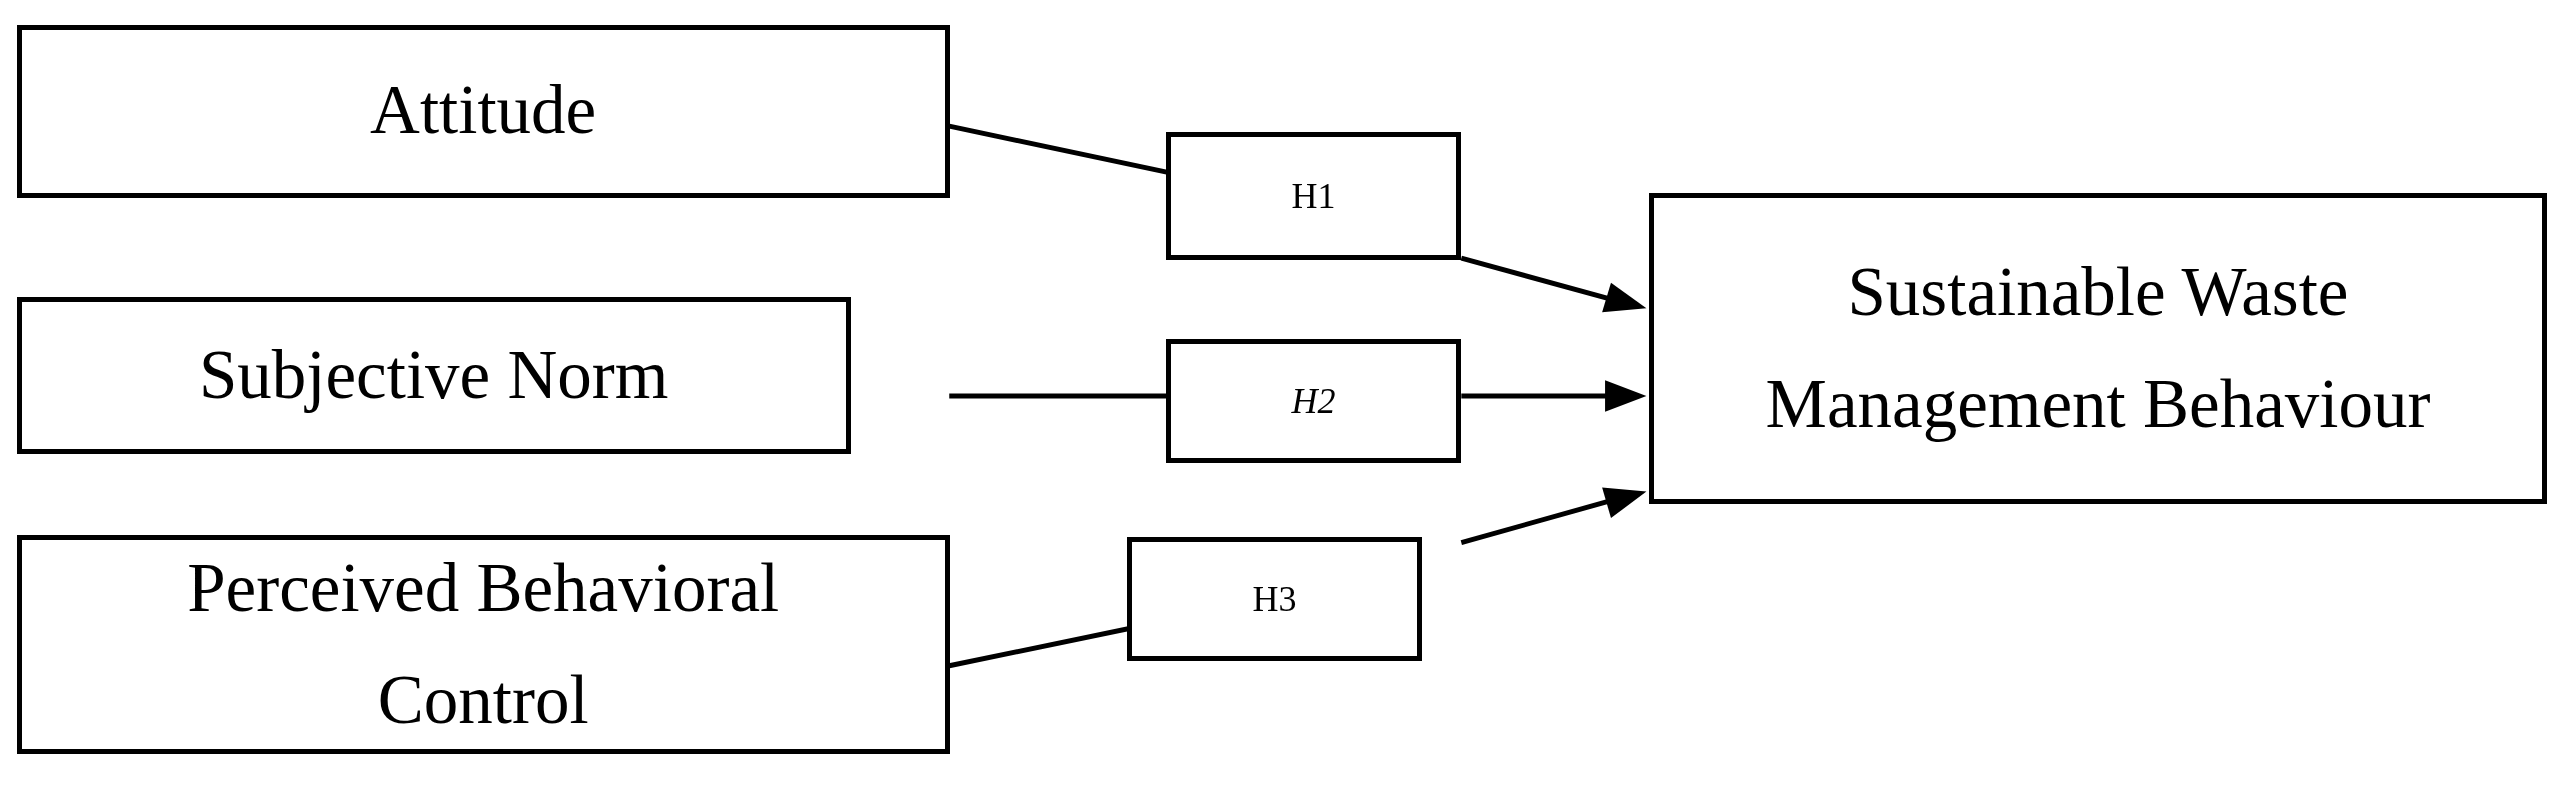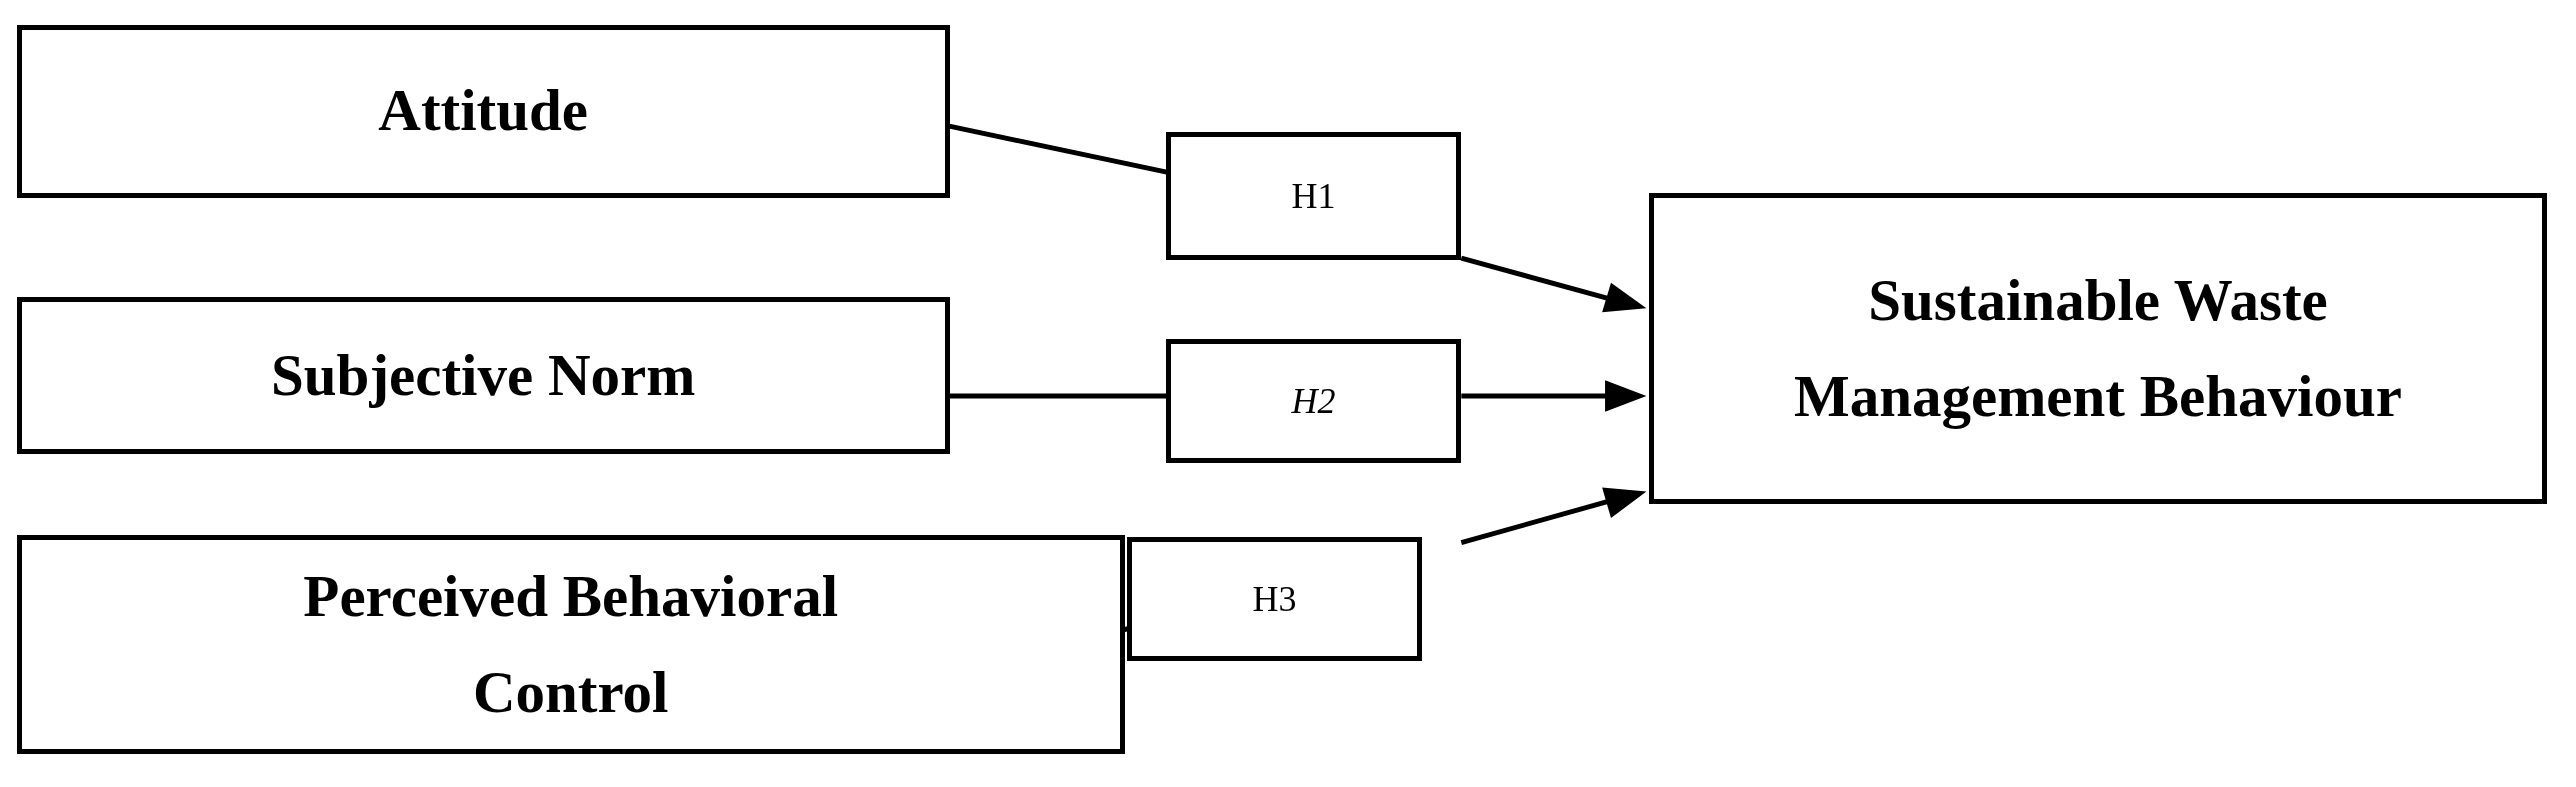--- a/index.html
+++ b/index.html
@@ -28,22 +28,22 @@
     position: absolute;
     box-sizing: border-box;
     border: 5.9px solid #000000;
     background: #ffffff;
     display: flex;
     align-items: center;
     justify-content: center;
     text-align: center;
   }
   .construct-label {
-    font-size: 59px;
-    font-weight: bold;
+    font-size: 69px;
+    font-weight: normal;
     line-height: 1.62;
     display: inline-block;
   }
   .construct-label.wrap-pbc {
     max-width: 689px;
   }
   .construct-label.wrap-outcome {
     max-width: 758px;
   }
   .hypothesis-label {
@@ -79,25 +79,25 @@
 
     <line class="line" x1="964" y1="676" x2="1186" y2="630"></line>
     <line class="line" x1="1484" y1="551" x2="1644" y2="506"></line>
     <polygon class="arrowhead" points="1672,499 1636,526 1627,495"></polygon>
   </svg>
 
   <div class="box" style="left:16.7px; top:24.6px; width:933px; height:173px;">
     <span class="construct-label">Attitude</span>
   </div>
 
-  <div class="box" style="left:16.7px; top:297px; width:933px; height:157px;">
+  <div class="box" style="left:16.7px; top:297px; width:834px; height:157px;">
     <span class="construct-label">Subjective Norm</span>
   </div>
 
-  <div class="box" style="left:16.7px; top:535px; width:1108px; height:219px;">
+  <div class="box" style="left:16.7px; top:535px; width:933px; height:219px;">
     <span class="construct-label wrap-pbc">Perceived Behavioral Control</span>
   </div>
 
   <div class="box" style="left:1166px; top:132px; width:295px; height:128px;">
     <span class="hypothesis-label">H1</span>
   </div>
 
   <div class="box" style="left:1166px; top:339px; width:295px; height:124px;font-style:italic;">
     <span class="hypothesis-label">H2</span>
   </div>

